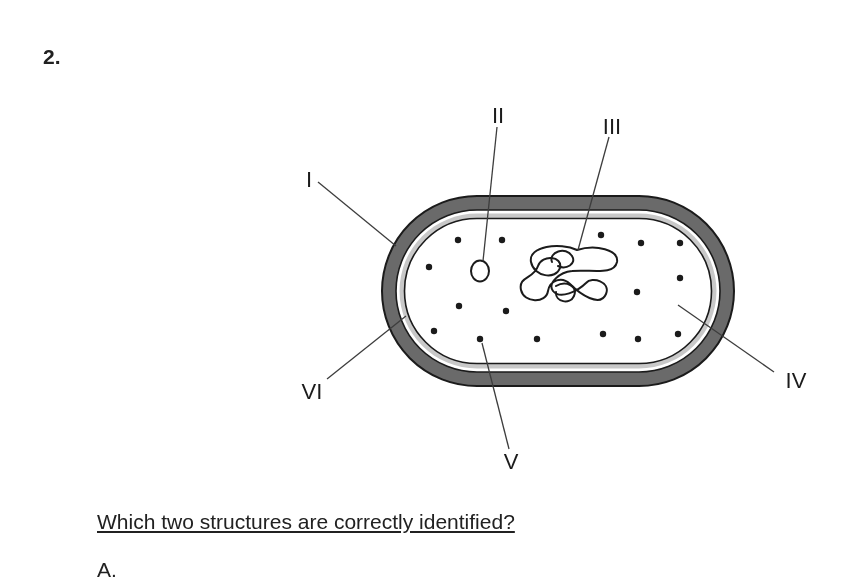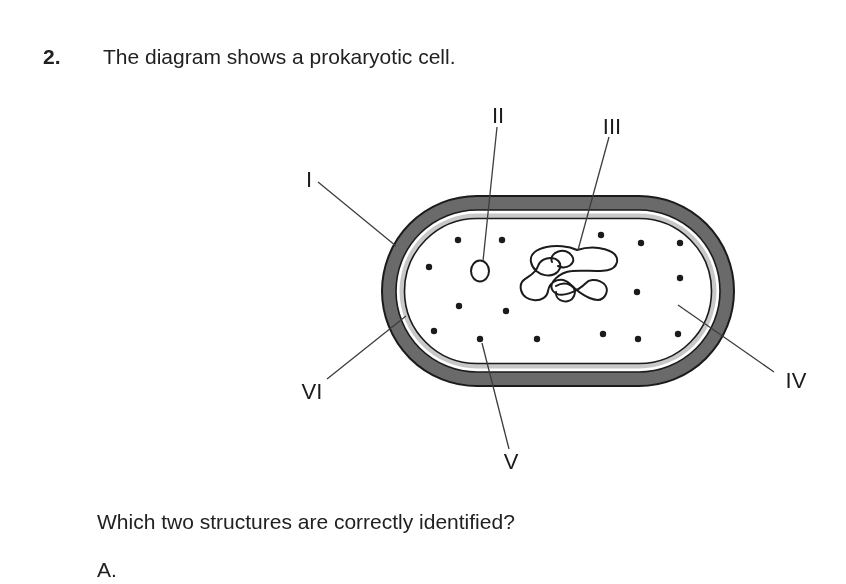--- a/index.html
+++ b/index.html
@@ -22,21 +22,20 @@
   }
   .leader { stroke: #3d3d3d; stroke-width: 1.3; }
   .outline { stroke: #1b1b1b; }
 </style>
 </head>
 <body>
 
 <div class="page">
 
   <span class="txt bold" style="left:43px; top:45px;">2.</span>
-  <span class="txt" style="left:103px; top:45px;">The diagram shows a prokaryotic cell.</span>
 
   <svg class="diagram" width="846" height="584" viewBox="0 0 846 584">
 
     <rect x="382" y="196" width="352" height="190" rx="95" ry="95" class="outline" stroke-width="2" fill="#6a6a6a"></rect>
     <rect x="396" y="210" width="324" height="162" rx="81" ry="81" fill="#ffffff" class="outline" stroke-width="1.6"></rect>
     <rect x="399.5" y="213.5" width="317" height="155" rx="77.5" ry="77.5" stroke="none" fill="#c8c8c8"></rect>
     <rect x="404.5" y="218.5" width="307" height="145" rx="72.5" ry="72.5" fill="#ffffff" class="outline" stroke-width="1.6"></rect>
 
     <g fill="#1b1b1b">
       <circle cx="458" cy="240" r="3.2"></circle>
@@ -91,17 +90,17 @@
     <line x1="327" y1="379" x2="406" y2="316" class="leader"></line>
 
     <text x="309" y="187" text-anchor="middle" class="roman">I</text>
     <text x="498" y="123" text-anchor="middle" class="roman">II</text>
     <text x="612" y="134" text-anchor="middle" class="roman">III</text>
     <text x="796" y="388" text-anchor="middle" class="roman">IV</text>
     <text x="511" y="469" text-anchor="middle" class="roman">V</text>
     <text x="312" y="399" text-anchor="middle" class="roman">VI</text>
   </svg>
 
-  <span class="txt" style="left:97px; top:510px;">Which two structures are correctly identified?</span>
+  <span class="txt" style="left:97px; top:510px;text-decoration:underline;">Which two structures are correctly identified?</span>
 
   <span class="txt" style="left:97px; top:558px;">A.</span>
 
 </div>
 
 </body></html>

